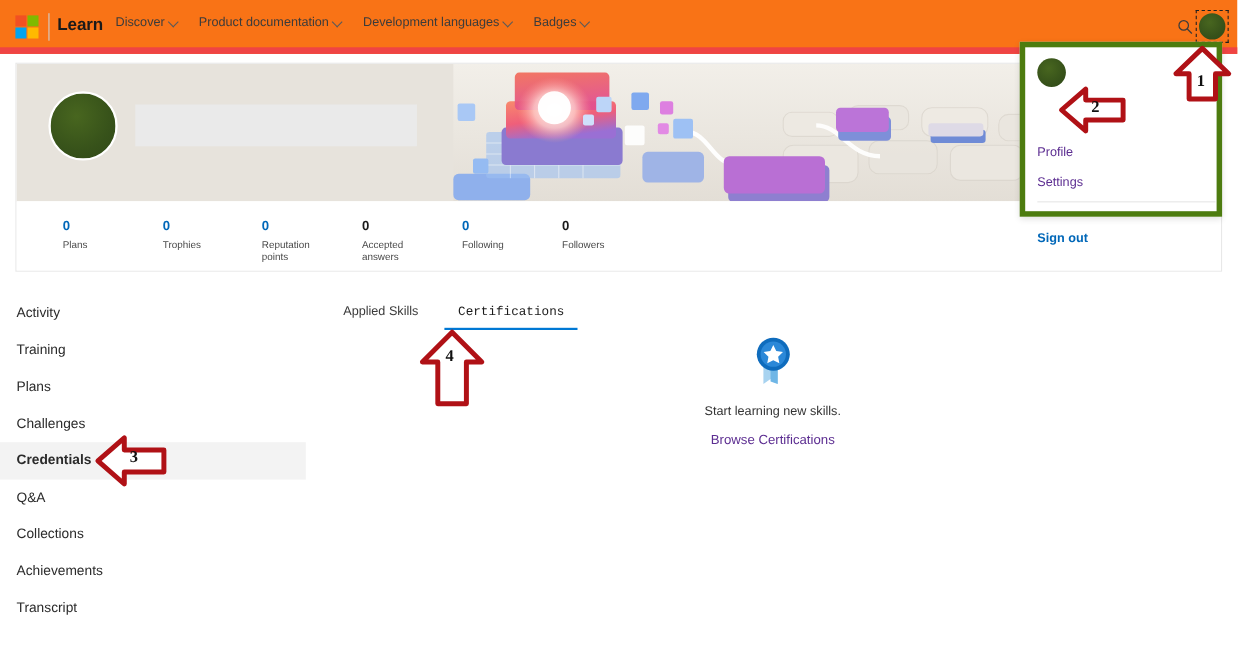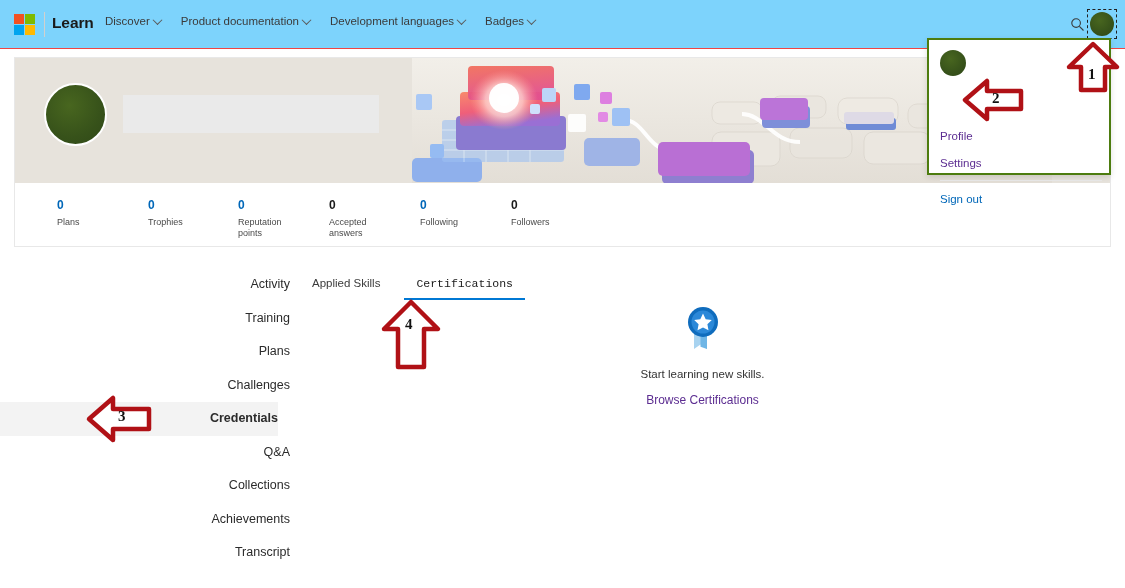--- a/index.html
+++ b/index.html
@@ -10,22 +10,22 @@
     font-family: "Liberation Sans", sans-serif;
     color: #242424;
     overflow: hidden;
   }
   #root { position: relative; width: 1125px; height: 588px; }
 
   
   .header {
     position: absolute; top: 0; left: 0;
     width: 1125px; height: 49px;
-    background: #7dd3fc;
-    border-bottom: 1px solid #ef4444;
+    background: #f97316;
+    border-bottom: 6px solid #ef4444;
     display: flex; align-items: center;
   }
   .ms-logo {
     position: absolute; left: 14px; top: 14px;
     width: 21px; height: 21px;
     display: grid; grid-template-columns: 10px 10px; grid-template-rows: 10px 10px;
     gap: 1px;
   }
   .ms-logo i { display: block; }
   .ms-logo i:nth-child(1) { background: #f25022; }
@@ -73,43 +73,43 @@
   }
   .avatar-circle {
     width: 100%; height: 100%; border-radius: 50%;
     background: #375318;
     background: radial-gradient(circle at 40% 35%, #48661f 0%, #37521a 60%, #2f4817 100%);
   }
 
   
   .account-menu {
     position: absolute; left: 927px; top: 38px;
-    width: 184px; height: 137px;
+    width: 184px; height: 159px;
     background: #ffffff;
-    border: 2px solid #4d7c0f;
+    border: 5px solid #4d7c0f;
     box-shadow: 0 2px 6px rgba(0,0,0,0.12);
     z-index: 40;
   }
   .menu-avatar {
     position: absolute; left: 11px; top: 10px;
     width: 26px; height: 26px; border-radius: 50%;
     background: radial-gradient(circle at 40% 35%, #48661f 0%, #37521a 60%, #2f4817 100%);
   }
   .menu-link {
     position: absolute; left: 11px;
     font-size: 11.5px; cursor: pointer;
     text-decoration: none;
   }
   .menu-link.profile { top: 90px; color: #5c2d91; }
   .menu-link.settings { top: 117px; color: #5c2d91; }
   .menu-sep {
     position: absolute; left: 11px; top: 140px;
     width: 162px; height: 1px; background: #e6e6e6;
   }
-  .menu-link.signout { top: 153px; color: #0067b8; }
+  .menu-link.signout { top: 168px; color: #0067b8; font-weight: bold; }
 
   
   .hero-card {
     position: absolute; left: 14px; top: 57px;
     width: 1097px; height: 190px;
     border: 1px solid #e8e8e8;
     background: #ffffff;
     overflow: hidden;
   }
   .hero-banner {
@@ -162,21 +162,21 @@
     position: relative; width: 60px; height: 9px;
     background: #e6e6e6; border-radius: 5px; overflow: hidden;
   }
   .level-fill {
     position: absolute; left: 0; top: 0; height: 100%;
     background: #107c10; border-radius: 5px;
   }
   .level-xp { font-size: 8.5px; color: #2d2d2d; }
 
   
-  .sidebar { position: absolute; left: 0; top: 268px; width: 290px; text-align: right; }
+  .sidebar { position: absolute; left: 0; top: 268px; width: 290px; }
   .side-item {
     position: relative;
     height: 33.5px; line-height: 33.5px;
     padding-left: 15px;
     font-size: 12.5px; color: #2b2b2b;
     cursor: pointer;
   }
   .side-item.active {
     font-weight: bold;
     background: #f3f3f3;

